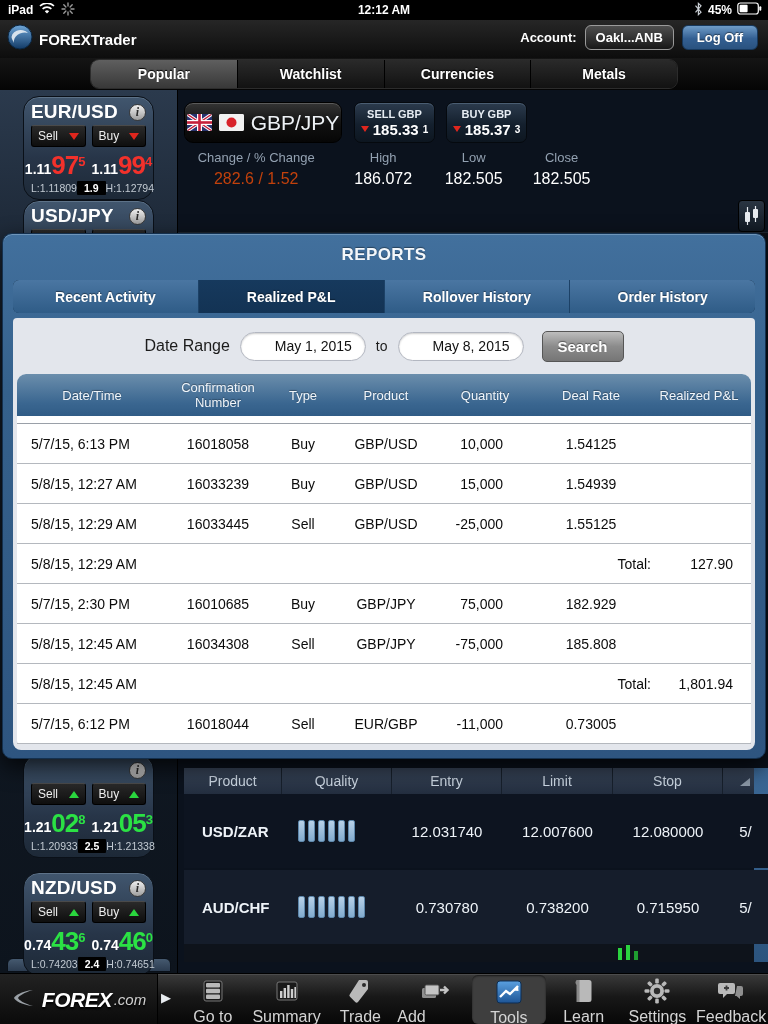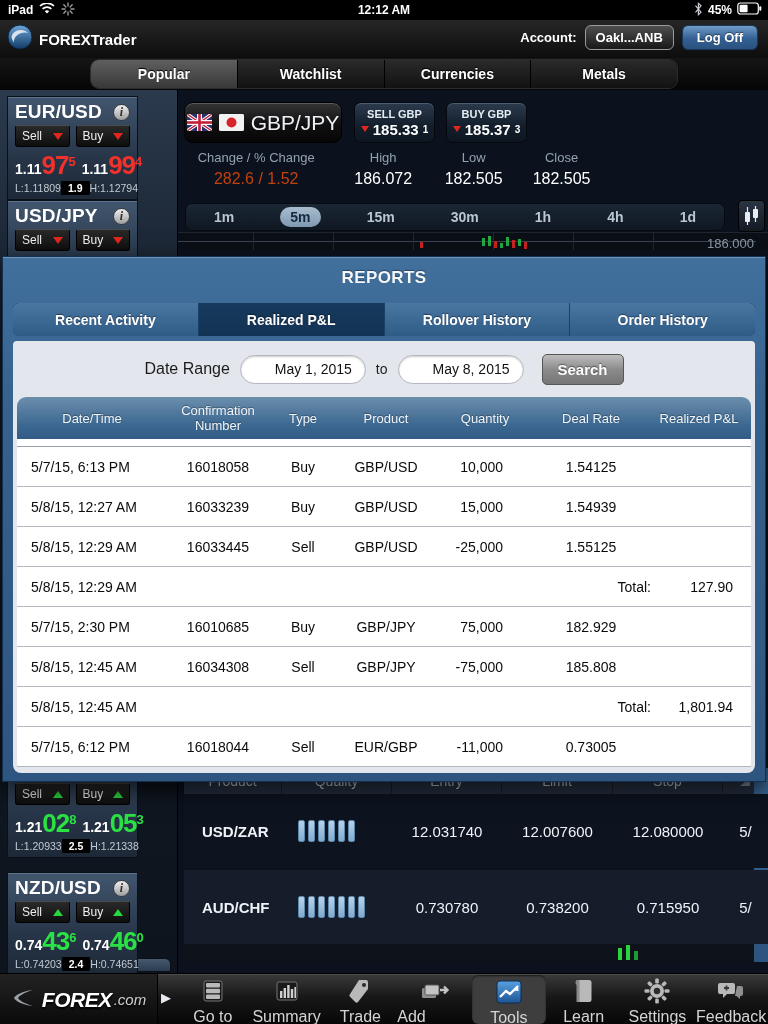--- a/index.html
+++ b/index.html
@@ -31,35 +31,35 @@
   .top-tabs{position:absolute;left:90px;top:1px;width:588px;height:30px;background:#0c0c0c;
     border:1px solid #2c2c2c;border-radius:9px;display:flex;overflow:hidden;}
   .ttab{flex:1;display:flex;align-items:center;justify-content:center;color:#fff;font-size:14px;
     font-weight:bold;background:linear-gradient(#2a2a2a,#121212);border-right:1px solid #000;text-shadow:0 -1px 1px #000;}
   .ttab:last-child{border-right:none;}
   .ttab.sel{background:linear-gradient(#5f5f5f,#383838);}
 
   
   .sidebar{position:absolute;left:0;top:90px;width:178px;height:885px;
     background:linear-gradient(#2b3a4d,#131c28 260px,#0d141d);border-right:1px solid #000;}
-  .scard{position:absolute;left:7px;width:131px;border-radius:0;padding:3px 7px 4px 7px;
+  .scard{position:absolute;left:23px;width:131px;border-radius:16px;padding:3px 7px 4px 7px;
     background:linear-gradient(#41566e,#273548 60%,#1d2937);border:1px solid #0a1018;box-shadow:inset 0 1px 0 #5d7288;}
   .scard-head{display:flex;align-items:center;justify-content:space-between;height:24px;}
   .scard-title{color:#fff;font-size:19px;font-weight:bold;letter-spacing:.2px;}
   .info-icon{width:17px;height:17px;border-radius:50%;background:linear-gradient(#efefef,#9e9e9e);
     border:1px solid #3a3a3a;color:#2b2b2b;font-size:12px;font-weight:bold;font-style:italic;
     display:flex;align-items:center;justify-content:center;font-family:"Liberation Serif",serif;}
   .scard-btns{display:flex;gap:6px;margin-top:1px;}
   .sq-btn{flex:1;height:22px;background:linear-gradient(#2a2a2a,#0e0e0e);border:1px solid #000;
     border-top-color:#4a4a4a;border-radius:3px;display:flex;align-items:center;justify-content:space-between;
     padding:0 6px;color:#eee;font-size:12px;}
   .tri{width:0;height:0;}
   .tri.down{border-left:5px solid transparent;border-right:5px solid transparent;border-top:7px solid #e0261d;}
   .tri.up{border-left:5px solid transparent;border-right:5px solid transparent;border-bottom:7px solid #2ad63e;}
-  .scard-prices{display:flex;gap:6px;margin-top:1px;height:30px;}
+  .scard-prices{display:flex;gap:6px;margin-top:1px;height:30px;justify-content:center;}
   .sprice{flex:1;display:flex;align-items:flex-end;justify-content:center;line-height:1;}
   .sprice .pfx{color:#fff;font-size:14px;font-weight:bold;padding-bottom:2px;}
   .sprice .big{font-size:26px;font-weight:bold;letter-spacing:-1px;}
   .sprice .sup{font-size:13px;font-weight:bold;padding-bottom:10px;}
   .red{color:#f3312b;} .grn{color:#2be244;}
   .scard-lh{display:flex;align-items:center;justify-content:space-between;margin-top:3px;height:14px;
     color:#c2cad2;font-size:10.5px;}
   .spread{background:#000;color:#fff;font-size:10.5px;font-weight:bold;padding:1px 7px;border-radius:1px;}
   .scard-sliver{position:absolute;left:7px;top:868px;width:164px;height:14px;border-radius:6px 6px 0 0;
     background:linear-gradient(#45596f,#2c3c50);border:1px solid #0a1018;}
@@ -106,21 +106,21 @@
     grid-template-columns:98px 110px 110px 111px 110px 45px;align-items:center;color:#eef3f8;font-size:15px;}
   .ord-row .prod{padding-left:18px;font-weight:bold;}
   .ord-row .num{text-align:center;}
   .qbars{display:flex;gap:3px;padding-left:16px;}
   .qbar{width:7px;height:22px;border-radius:2px;background:linear-gradient(#b9d2e8,#82abce);border:1px solid #5d87ab;}
   .ord-sep{position:absolute;left:6px;width:584px;border-top:1px solid #2c3645;}
   .right-strip{position:absolute;left:576px;top:678px;width:14px;height:194px;background:linear-gradient(#3b6896,#2c547e);}
   .bottom-sliver{position:absolute;left:6px;top:854px;width:584px;height:18px;background:#0e131b;overflow:hidden;}
 
   
-  .modal{position:absolute;left:2px;top:256px;width:764px;height:526px;border-radius:0;
+  .modal{position:absolute;left:2px;top:233px;width:764px;height:526px;border-radius:10px;
     background:linear-gradient(#42709d,#35618c 30%,#2e5580);box-shadow:0 8px 22px rgba(0,0,0,.75),inset 0 1px 0 #6e95ba;
     border:1px solid #14304e;}
   .modal-title{position:absolute;left:0;top:11px;width:100%;text-align:center;color:#f3f7fb;
     font-size:17px;font-weight:bold;letter-spacing:.4px;text-shadow:0 -1px 1px rgba(0,0,0,.4);}
   .modal-tabs{position:absolute;left:10px;top:46px;width:742px;height:33px;border-radius:6px;overflow:hidden;
     background:#1c4166;box-shadow:inset 0 1px 3px rgba(0,0,0,.5);display:flex;}
   .mtab{flex:1;display:flex;align-items:center;justify-content:center;color:#fff;font-size:14px;font-weight:bold;
     background:linear-gradient(#4a76a2,#2f5c87);border-right:1px solid #1c4166;text-shadow:0 -1px 1px rgba(0,0,0,.45);}
   .mtab:last-child{border-right:none;}
   .mtab.sel{background:linear-gradient(#16395d,#133354);}
@@ -431,29 +431,20 @@
         <div class="stat" style="width:85px">
      <span class="lb">Low</span>
           <span class="vl">182.505</span>
         </div>
         <div class="stat" style="width:95px">
      <span class="lb">Close</span>
           <span class="vl">182.505</span>
         </div>
       </div>
 
-    <div class="tf-bar" id="timeframes">
-        <span class="tf">1m</span>
-        <span class="tf sel">5m</span>
-        <span class="tf">15m</span>
-        <span class="tf">30m</span>
-        <span class="tf">1h</span>
-        <span class="tf">4h</span>
-        <span class="tf">1d</span>
-      </div>
     <div class="candle-btn">
       <svg width="18" height="22" viewBox="0 0 18 22">
           <g fill="#e8ecf0">
             <rect x="2" y="7" width="5" height="10" rx="1"></rect>
             <line x1="4.5" y1="2" x2="4.5" y2="20" stroke="#e8ecf0" stroke-width="1.2"></line>
             <rect x="10" y="4" width="5" height="9" rx="1"></rect>
             <line x1="12.5" y1="1" x2="12.5" y2="17" stroke="#e8ecf0" stroke-width="1.2"></line>
           </g>
         </svg>
     </div>

